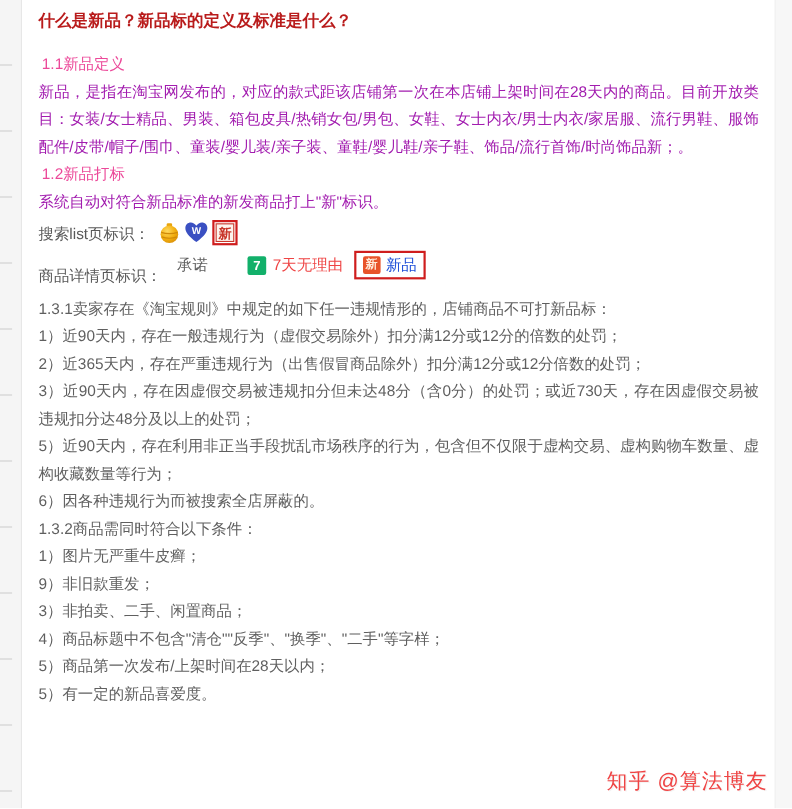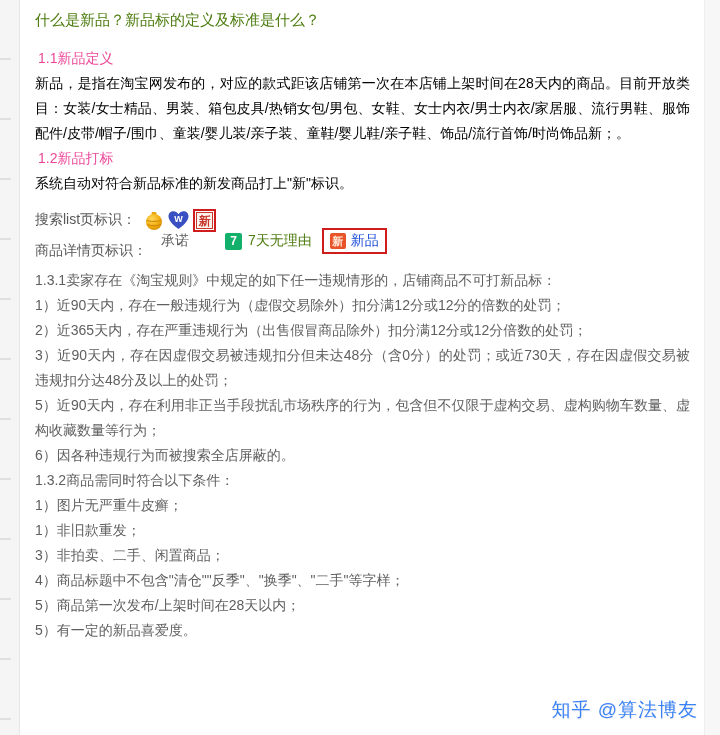--- a/index.html
+++ b/index.html
@@ -20,30 +20,30 @@
   .edge-strip-right{
     position:absolute;right:0;top:0;bottom:0;width:15px;
     background:#f7f7f7;border-left:1px solid #eeeeee;
   }
   .content{
     position:absolute;left:20px;top:0;width:684px;height:735px;
     padding:0 14px 0 15px;box-sizing:border-box;background:#fff;
   }
   .title{
     margin:0;padding-top:9px;font-size:15px;line-height:22px;
-    font-weight:normal;color:#4d7c0f;
+    font-weight:bold;color:#b91c1c;
   }
   .h-sub{margin:0;padding-left:3px;font-size:14px;line-height:25px;color:#ec4899;}
   .h-sub.first{margin-top:15px;}
-  .para{margin:0;font-size:14px;line-height:25px;color:#000000;text-align:justify;}
+  .para{margin:0;font-size:14px;line-height:25px;color:#a21caf;text-align:justify;}
   .h13{margin-top:18px;}
   .item{margin:0;font-size:14px;line-height:25px;color:#5f5f5f;text-align:justify;}
 
   
-  .row{display:flex;align-items:flex-end;font-size:14px;color:#595959;}
+  .row{display:flex;align-items:flex-start;font-size:14px;color:#595959;}
   .search-row{margin-top:4px;height:32px;}
   .detail-row{height:36px;align-items:center;}
   .row-label{white-space:nowrap;line-height:25px;}
   .iconset{display:inline-flex;align-items:center;margin-left:8px;gap:3px;}
   .detail-icons{display:inline-flex;align-items:center;margin-left:14px;gap:10px;position:relative;top:-9px;}
 
   .icon-svg{display:block;}
   .annotation{
     display:inline-flex;align-items:center;
     border:2px solid #cf1d1d;padding:1px;background:#fff;
@@ -59,26 +59,26 @@
     display:inline-flex;align-items:center;justify-content:center;
     width:17px;height:17px;border-radius:2px;background:#12b06a;
     color:#fff;font-size:12px;font-weight:bold;line-height:1;margin-right:-4px;
   }
   .orange-badge{
     display:inline-flex;align-items:center;justify-content:center;
     width:16px;height:16px;border-radius:2px;background:#e8532a;
     color:#ffe9d8;font-size:11px;font-weight:bold;line-height:1;
   }
   .promise{margin-right:26px;color:#5f5f5f;}
-  .seven-text{color:#4d7c0f;}
+  .seven-text{color:#ef4444;}
   .xinpin{color:#1d4ed8;font-size:14px;}
 
   .watermark{
     position:absolute;right:22px;bottom:12px;
-    font-size:19px;letter-spacing:1px;color:#3b82f6;
+    font-size:19px;letter-spacing:1px;color:#ef4444;
     text-shadow:1px 1px 0 #f3f3f3;
   }
 </style>
 </head>
 <body>
 
 <div class="page">
   <div class="edge-strip"></div>
   <div class="edge-strip-right"></div>
 
@@ -135,21 +135,21 @@
 
     <p class="item">1）近90天内，存在一般违规行为（虚假交易除外）扣分满12分或12分的倍数的处罚；</p>
     <p class="item">2）近365天内，存在严重违规行为（出售假冒商品除外）扣分满12分或12分倍数的处罚；</p>
     <p class="item">3）近90天内，存在因虚假交易被违规扣分但未达48分（含0分）的处罚；或近730天，存在因虚假交易被违规扣分达48分及以上的处罚；</p>
     <p class="item">5）近90天内，存在利用非正当手段扰乱市场秩序的行为，包含但不仅限于虚构交易、虚构购物车数量、虚构收藏数量等行为；</p>
     <p class="item">6）因各种违规行为而被搜索全店屏蔽的。</p>
 
     <p class="item">1.3.2商品需同时符合以下条件：</p>
 
     <p class="item">1）图片无严重牛皮癣；</p>
-    <p class="item">1）非旧款重发；</p>
+    <p class="item">9）非旧款重发；</p>
     <p class="item">3）非拍卖、二手、闲置商品；</p>
     <p class="item">4）商品标题中不包含"清仓""反季"、"换季"、"二手"等字样；</p>
     <p class="item">5）商品第一次发布/上架时间在28天以内；</p>
     <p class="item">5）有一定的新品喜爱度。</p>
 
   </div>
 
   <div class="watermark">知乎 @算法博友</div>
 </div>
 

